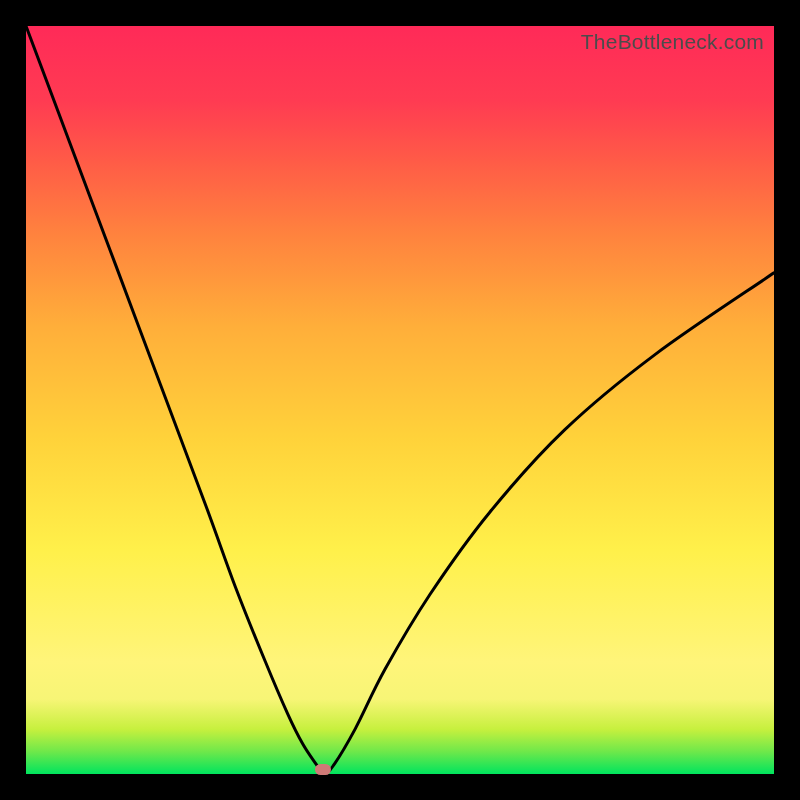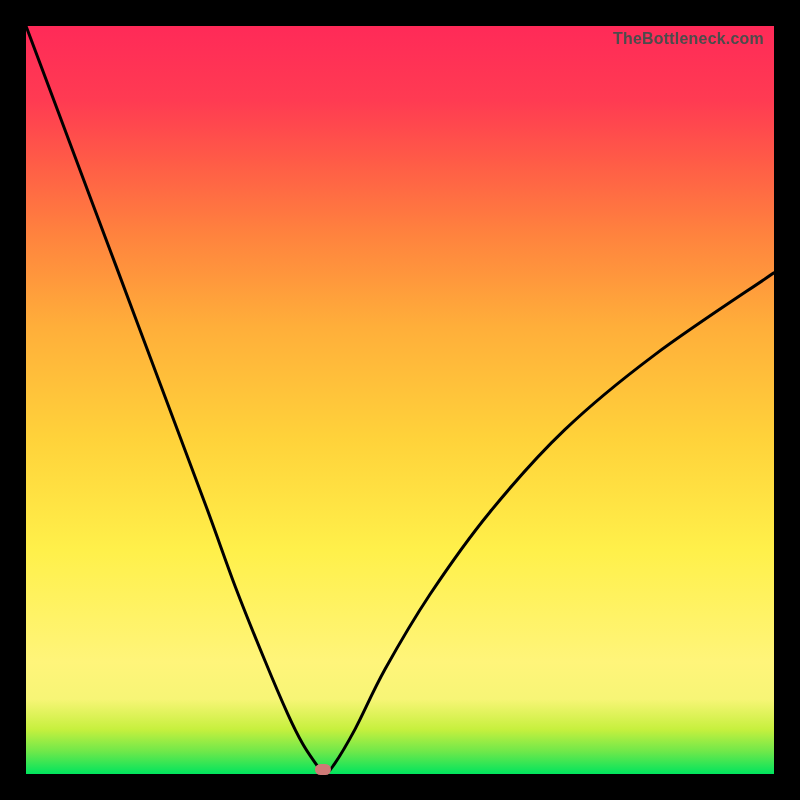--- a/index.html
+++ b/index.html
@@ -37,22 +37,22 @@
       #ff833e 72%,
       #ff5b47 82%,
       #ff3b52 90%,
       #ff2a58 100%
     );
   }
   .watermark {
     position: absolute;
     top: 4px;
     right: 10px;
-    font-size: 16px;
-    font-weight: 700;
+    font-size: 21px;
+    font-weight: 400;
     color: #4c4c4c;
     letter-spacing: 0.2px;
     user-select: none;
   }
   svg.curve {
     position: absolute;
     left: 0;
     top: 0;
     width: 748px;
     height: 748px;

